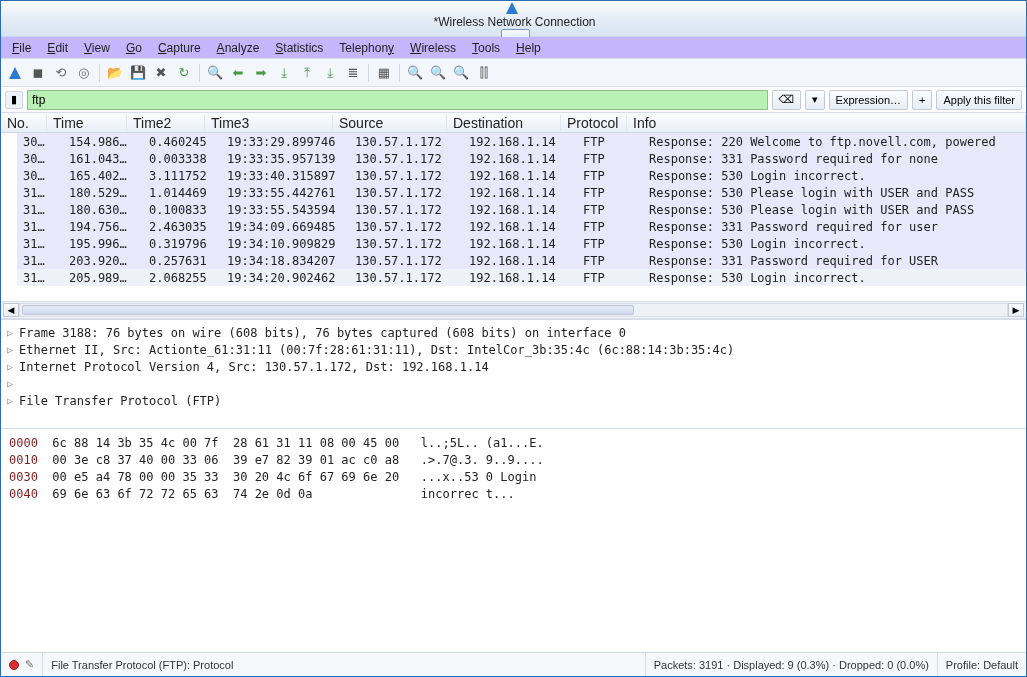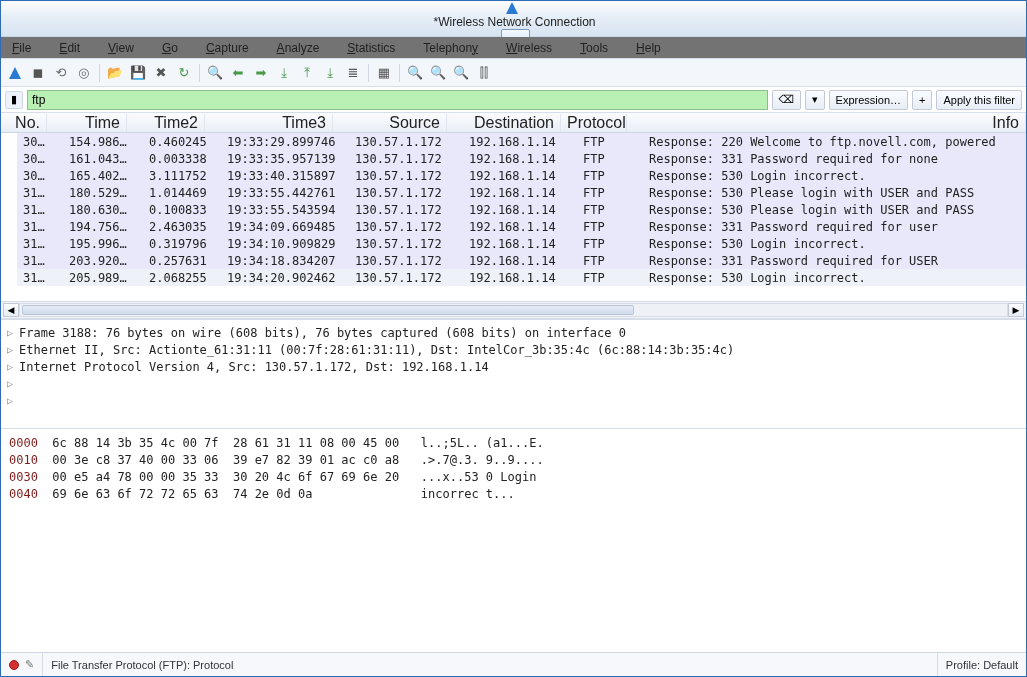--- a/index.html
+++ b/index.html
@@ -45,26 +45,26 @@
   .winbtn.close {
     background: linear-gradient(#f28a7a,#d9412a);
     border-color:#9e2314;
     color:#fff;
     font-weight:bold;
   }
 
   
   .menubar {
     height: 22px;
-    background:#737373;
+    background:#c4b5fd;
     display:flex;
     align-items:center;
     padding: 0 4px;
     border-bottom:1px solid #d8dee9;
-    gap: 14px;
+    gap: 2px;
   }
   .menubar .menuitem {
     padding: 2px 7px;
     color:#222;
   }
   .menubar .menuitem .u { text-decoration: underline; }
 
   
   .toolbar {
     height: 28px;
@@ -134,23 +134,22 @@
   .plhead, .plrow {
     display:grid;
     grid-template-columns: 46px 80px 78px 128px 114px 114px 66px 1fr;
     align-items:center;
   }
   .plhead {
     height:20px;
     background:linear-gradient(#fbfcfe,#e9eef6);
     border-bottom:1px solid #cfd7e4;
     font-family:"Segoe UI",Tahoma,sans-serif;
-    font-size:16px;
+    font-size:14px;
     color:#222;
-    text-align:right;
   }
   .plhead > div { padding: 0 6px; border-right:1px solid #e0e6f0; white-space:nowrap; overflow:hidden; }
   .plrows { overflow:hidden;padding-left:16px; }
   .plrow {
     height:17px;
     background:#e8e8fa;
     color:#222;
   }
   .plrow.last { background:#eef1f8; }
   .plrow > div { padding: 0 6px; white-space:nowrap; overflow:hidden; text-overflow:clip; }
@@ -438,34 +437,38 @@
     </div>
   <div class="trow">
       <span class="caret">▷</span>
       <span>Internet Protocol Version 4, Src: 130.57.1.172, Dst: 192.168.1.14</span>
     </div>
   <div class="trow">
       <span class="caret">▷</span>
     </div>
   <div class="trow">
       <span class="caret">▷</span>
+      <span>File Transfer Protocol (FTP)</span>
     </div>
 </div>
 
 <div class="hex">
   <div class="hexrow"><span class="off">0000</span>  <span>6c 88 14 3b 35 4c 00 7f  28 61 31 11 08 00 45 00</span>   <span>l..;5L.. (a1...E.</span></div>
   <div class="hexrow"><span class="off">0010</span>  <span>00 3e c8 37 40 00 33 06  39 e7 82 39 01 ac c0 a8</span>   <span>.&gt;.7@.3. 9..9....</span></div>
   <div class="hexrow"><span class="off">0030</span>  <span>00 e5 a4 78 00 00 35 33  30 20 4c 6f 67 69 6e 20</span>   <span>...x..53 0 Login </span></div>
   <div class="hexrow"><span class="off">0040</span>  <span>69 6e 63 6f 72 72 65 63  74 2e 0d 0a            </span>   <span>incorrec t...    </span></div>
 </div>
 
 <div class="statusbar">
   <div class="sseg">
     <span class="dot-red"></span>
     <span style="color:#7a7a7a">✎</span>
   </div>
   <div class="sseg grow">
       <span>File Transfer Protocol (FTP): Protocol</span>
     </div>
   <div class="sseg">
+      <span>Packets: 3191 · Displayed: 9 (0.3%) · Dropped: 0 (0.0%)</span>
+    </div>
+  <div class="sseg">
       <span>Profile: Default</span>
     </div>
 </div>
 
 </body></html>

